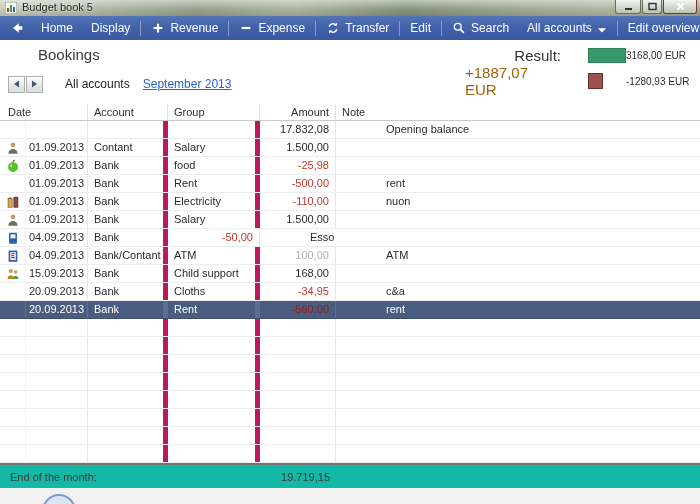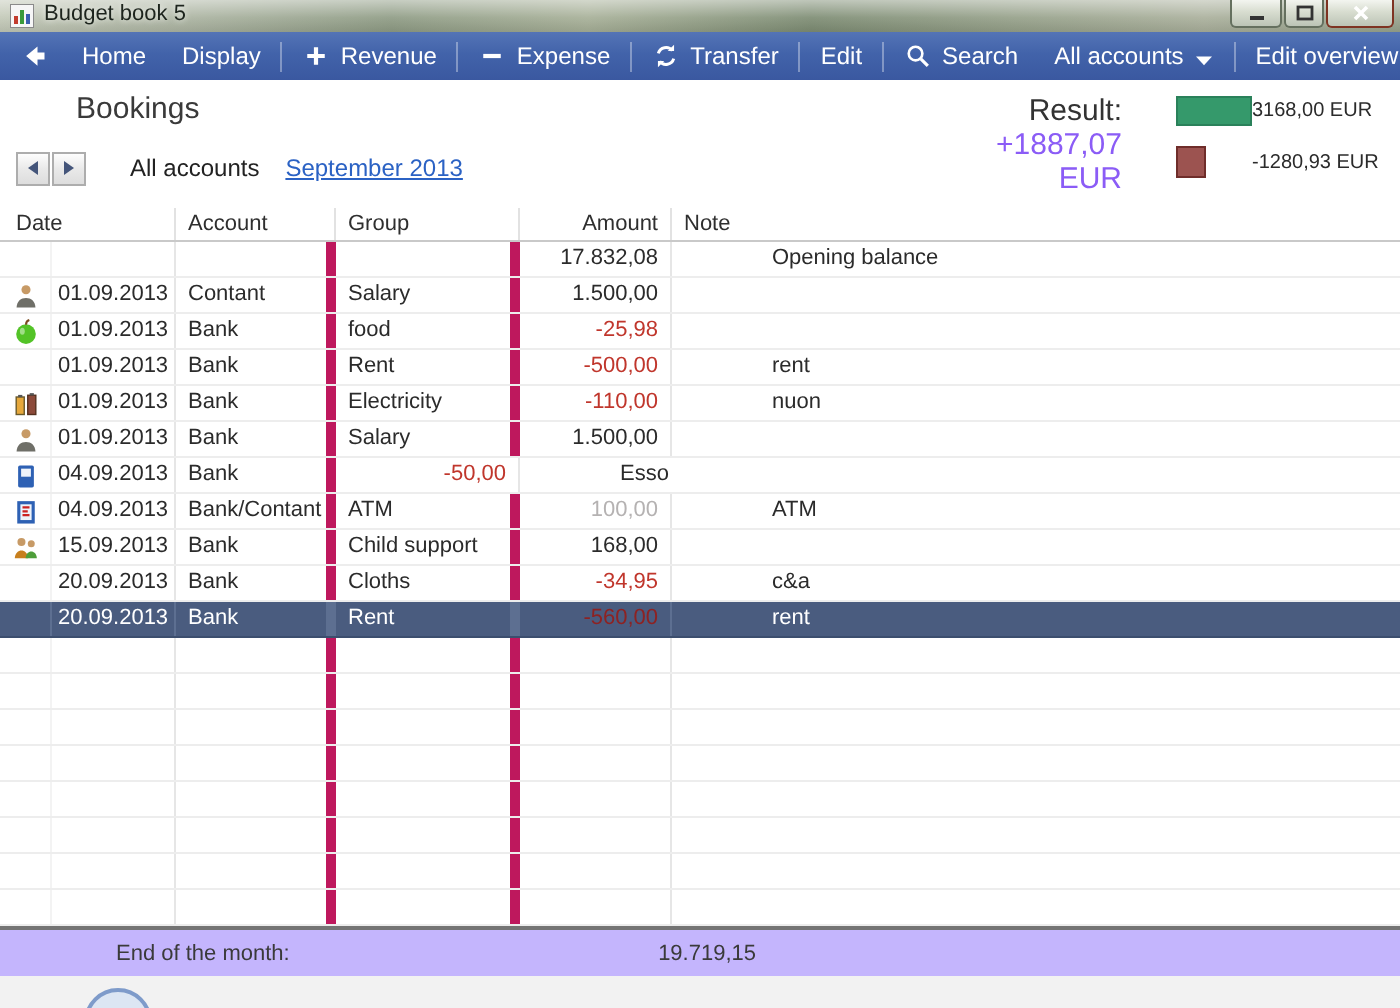--- a/index.html
+++ b/index.html
@@ -31,21 +31,21 @@
   .tb-sep { width:1px; height:15px; background:rgba(255,255,255,.35); margin:0 1px; }
   .tb-ic { display:inline-flex; width:14px; height:14px; }
   .tb-ic svg { width:14px; height:14px; }
   .back-btn { padding:0 8px 0 10px; display:flex; align-items:center; height:100%; }
 
   
   .page-title { position:absolute; top:46px; left:10px; font-size:15px; color:#3a3a3a;margin-left:28px; }
   .result { position:absolute; top:44px; right:22px; display:grid;
     grid-template-columns:96px 65px 52px; grid-auto-rows:22px; row-gap:4px; align-items:center; }
   .result-label { grid-column:1; text-align:right; font-size:15px; color:#333; }
-  .result-total { grid-column:1; text-align:right; font-size:15px; color:#8b5cf6; }
+  .result-total { grid-column:1; font-size:15px; color:#a16207; }
   .bar-cell { padding-left:27px; }
   .income-bar { width:38px; height:15px; background:#35996b; border:1px solid #2a815a; }
   .expense-bar { width:15px; height:16px; background:#9c5350; border:1px solid #6f2d2a; }
   .bar-value { text-align:right; font-size:10px; color:#2b2b2b; white-space:nowrap; }
 
   
   .navrow { position:absolute; top:75px; left:8px; display:flex; align-items:center; height:18px; }
   .nav-btn { width:17px; height:17px; border:1px solid #adadad; background:linear-gradient(#fdfdfd,#e9e9e9 50%,#dddddd);
     display:flex; align-items:center; justify-content:center; }
   .nav-btn + .nav-btn { margin-left:1px; }
@@ -69,21 +69,21 @@
   .c-amount { border-right:1px solid #e6e6e6; text-align:right; padding-right:6px; }
   .c-amount.neg { color:#c0362c; }
   .c-amount.muted { color:#b5b2b2; }
   .c-note { padding-left:6px;margin-left:44px; }
   .trow.selected { background:#4a5c7f; color:#fff; border-bottom-color:#3c4e6e; }
   .trow.selected .cell { border-right-color:#5d6f91; }
   .trow.selected .c-amount.neg { color:#8e2222; }
 
   
   .footer { position:absolute; top:463px; left:0; width:700px; height:25px; border-top:2px solid #747474;
-    display:grid; grid-template-columns:260px 76px 1fr; align-items:center; font-size:11px; color:#3a3a3a; background:#c4b5fd;padding-left:48px; }
+    display:grid; grid-template-columns:260px 76px 1fr; align-items:center; font-size:11px; color:#3a3a3a; background:#14b8a6; }
   .footer .f-label { padding-left:10px; }
   .footer .f-value { text-align:right; padding-right:6px; }
   .bottom-strip { position:absolute; top:488px; left:0; width:700px; height:16px; background:#f2f2f2; }
   .help-circle { position:absolute; top:494px; left:42px; width:34px; height:34px; border-radius:50%;
     background:#dce6f3; border:2px solid #7e9bca; }
 </style>
 </head>
 <body>
 
 <div class="window">

